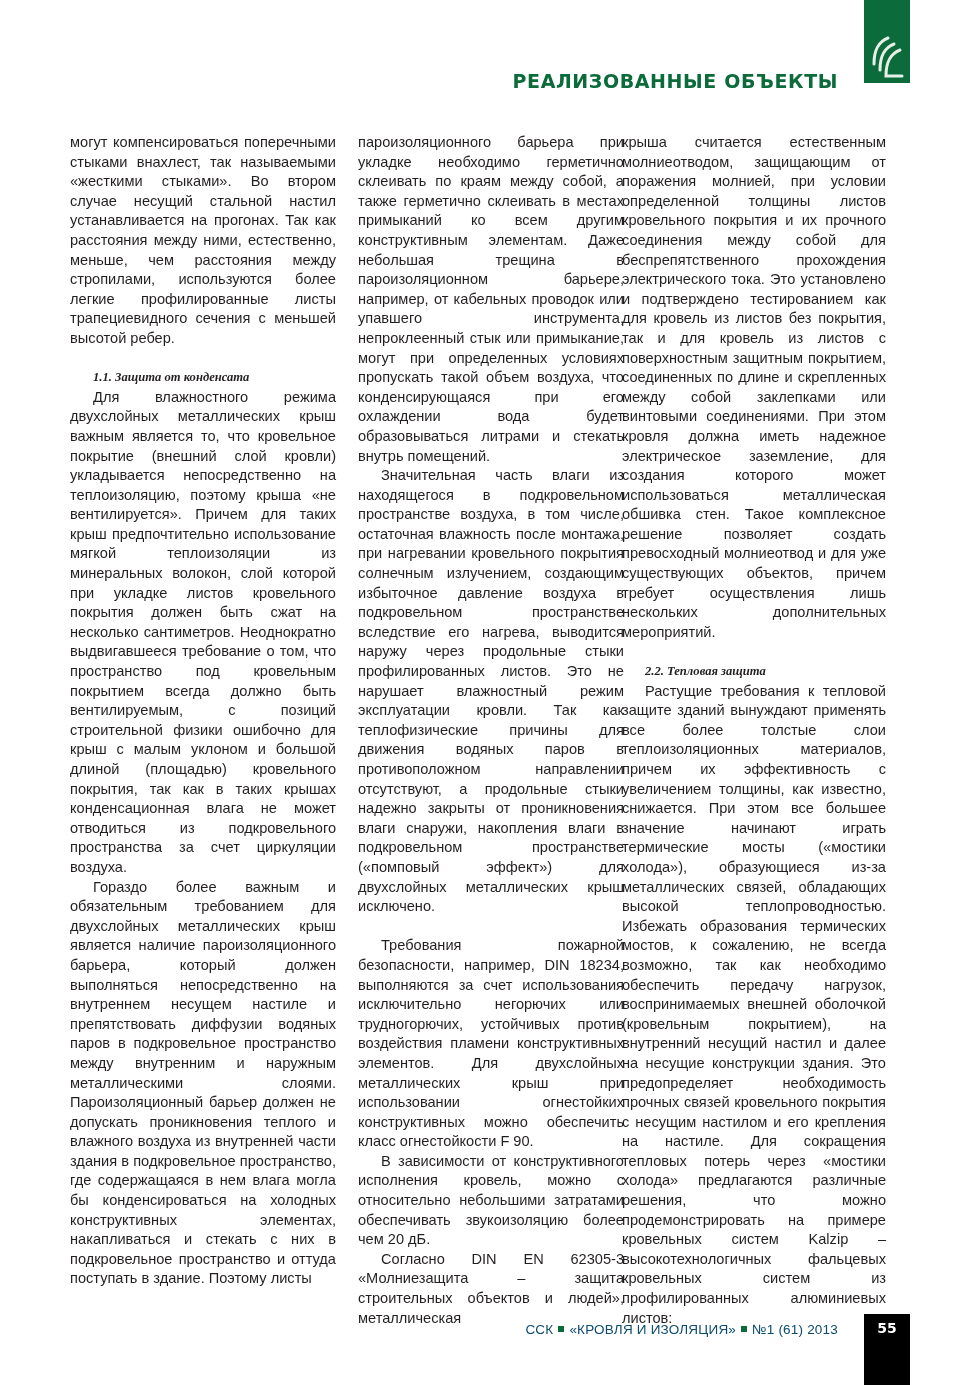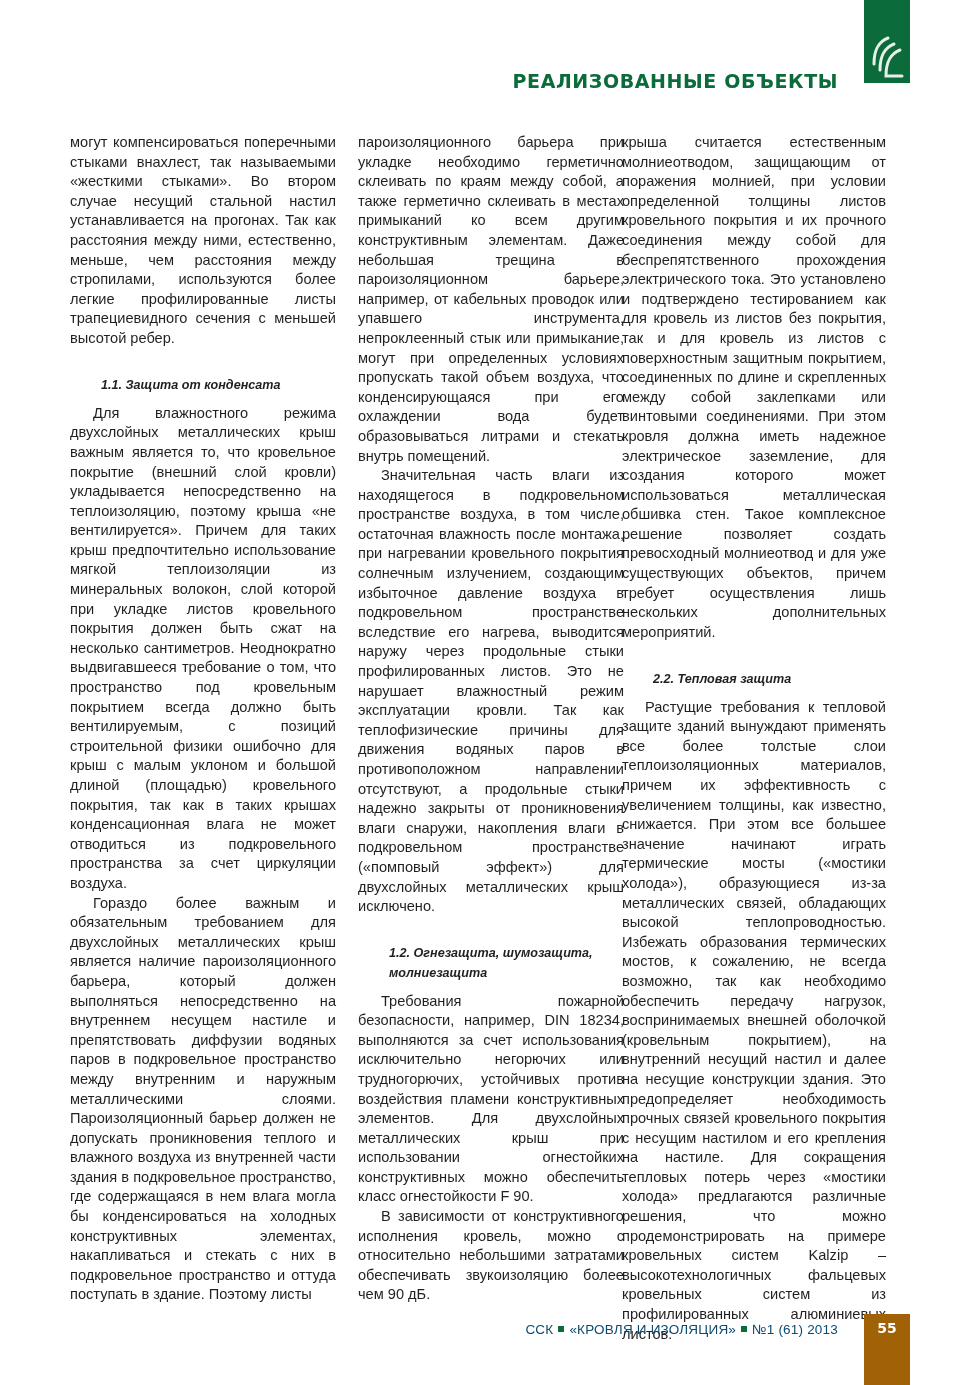--- a/index.html
+++ b/index.html
@@ -8,26 +8,26 @@
   .logo-tab { position:absolute; left:864px; top:0; width:46px; height:83px; background:#0b6b3a; }
   .logo-tab svg { position:absolute; left:4px; top:34px; }
   .section-title { position:absolute; right:142px; top:70px; font-family:"DejaVu Sans", sans-serif;
                    font-weight:bold; font-size:19px; letter-spacing:0.6px; color:#0b6b3a; }
   .col { position:absolute; top:133px; font-size:14.6px; line-height:19.6px; text-align:justify; }
   .col p { margin:0; }
   .col p.indent { text-indent:23px; }
   .col1 { left:70px; width:266px; }
   .col2 { left:358px; width:266px; }
   .col3 { left:622px; width:264px; }
-  .col h3 { margin:8px; font-family:Liberation Sans, sans-serif; font-weight:bold; font-style:italic;
+  .col h3 { margin:0; font-family:Liberation Serif, serif; font-weight:bold; font-style:italic;
             font-size:12.6px; line-height:19.6px; padding-left:23px; text-align:left; }
   .gap { height:19.6px; }
   .footer-text { position:absolute; right:142px; top:1322px; font-size:13.5px; color:#0c4a6e; letter-spacing:0.2px; }
   .footer-text .sq { display:inline-block; width:6px; height:6px; background:#0b6b3a; margin:0 5px; vertical-align:2px; }
-  .page-tab { position:absolute; left:864px; top:1314px; width:46px; height:71px; background:#a16207; }
+  .page-tab { position:absolute; left:864px; top:1314px; width:46px; height:71px; background:#000000; }
   .page-num { position:absolute; left:0; right:0; top:6px; text-align:center; color:#fff; font-weight:bold;
               font-family:"DejaVu Sans", sans-serif; font-size:14px; }
 </style>
 </head>
 <body>
 
 <div class="logo-tab">
   <svg width="38" height="46" viewBox="0 0 38 46">
     <g fill="none" stroke="#e8efe9" stroke-width="3" stroke-linecap="round">
       <path d="M20 4 C10 8, 6 16, 6 30"></path>
@@ -42,23 +42,23 @@
     <p>могут компенсироваться поперечными стыками внахлест, так называемыми «жесткими стыками». Во втором случае несущий стальной настил устанавливается на прогонах. Так как расстояния между ними, естественно, меньше, чем расстояния между стропилами, используются более легкие профилированные листы трапециевидного сечения с меньшей высотой ребер.</p>
     <div class="gap"></div>
     <h3>1.1. Защита от конденсата</h3>
     <p class="indent">Для влажностного режима двухслойных металлических крыш важным является то, что кровельное покрытие (внешний слой кровли) укладывается непосредственно на теплоизоляцию, поэтому крыша «не вентилируется». Причем для таких крыш предпочтительно использование мягкой теплоизоляции из минеральных волокон, слой которой при укладке листов кровельного покрытия должен быть сжат на несколько сантиметров. Неоднократно выдвигавшееся требование о том, что пространство под кровельным покрытием всегда должно быть вентилируемым, с позиций строительной физики ошибочно для крыш с малым уклоном и большой длиной (площадью) кровельного покрытия, так как в таких крышах конденсационная влага не может отводиться из подкровельного пространства за счет циркуляции воздуха.</p>
     <p class="indent">Гораздо более важным и обязательным требованием для двухслойных металлических крыш является наличие пароизоляционного барьера, который должен выполняться непосредственно на внутреннем несущем настиле и препятствовать диффузии водяных паров в подкровельное пространство между внутренним и наружным металлическими слоями. Пароизоляционный барьер должен не допускать проникновения теплого и влажного воздуха из внутренней части здания в подкровельное пространство, где содержащаяся в нем влага могла бы конденсироваться на холодных конструктивных элементах, накапливаться и стекать с них в подкровельное пространство и оттуда поступать в здание. Поэтому листы</p>
   </div>
 <div class="col col2">
     <p>пароизоляционного барьера при укладке необходимо герметично склеивать по краям между собой, а также герметично склеивать в местах примыканий ко всем другим конструктивным элементам. Даже небольшая трещина в пароизоляционном барьере, например, от кабельных проводок или упавшего инструмента, непроклеенный стык или примыкание, могут при определенных условиях пропускать такой объем воздуха, что конденсирующаяся при его охлаждении вода будет образовываться литрами и стекать внутрь помещений.</p>
     <p class="indent">Значительная часть влаги из находящегося в подкровельном пространстве воздуха, в том числе, остаточная влажность после монтажа, при нагревании кровельного покрытия солнечным излучением, создающим избыточное давление воздуха в подкровельном пространстве вследствие его нагрева, выводится наружу через продольные стыки профилированных листов. Это не нарушает влажностный режим эксплуатации кровли. Так как теплофизические причины для движения водяных паров в противоположном направлении отсутствуют, а продольные стыки надежно закрыты от проникновения влаги снаружи, накопления влаги в подкровельном пространстве («помповый эффект») для двухслойных металлических крыш исключено.</p>
     <div class="gap"></div>
-    <h3>1.2. Огнезащита, шумозащита, молниезащита</h3>
     <p class="indent">Требования пожарной безопасности, например, DIN 18234, выполняются за счет использования исключительно негорючих или трудногорючих, устойчивых против воздействия пламени конструктивных элементов. Для двухслойных металлических крыш при использовании огнестойких конструктивных можно обеспечить класс огнестойкости F 90.</p>
-    <p class="indent">В зависимости от конструктивного исполнения кровель, можно с относительно небольшими затратами обеспечивать звукоизоляцию более чем 90 дБ.</p>
+    <p class="indent">В зависимости от конструктивного исполнения кровель, можно с относительно небольшими затратами обеспечивать звукоизоляцию более чем 20 дБ.</p>
+    <p class="indent">Согласно DIN EN 62305-3 «Молниезащита – защита строительных объектов и людей», металлическая</p>
   </div>
 <div class="col col3">
     <p>крыша считается естественным молниеотводом, защищающим от поражения молнией, при условии определенной толщины листов кровельного покрытия и их прочного соединения между собой для беспрепятственного прохождения электрического тока. Это установлено и подтверждено тестированием как для кровель из листов без покрытия, так и для кровель из листов с поверхностным защитным покрытием, соединенных по длине и скрепленных между собой заклепками или винтовыми соединениями. При этом кровля должна иметь надежное электрическое заземление, для создания которого может использоваться металлическая обшивка стен. Такое комплексное решение позволяет создать превосходный молниеотвод и для уже существующих объектов, причем требует осуществления лишь нескольких дополнительных мероприятий.</p>
     <div class="gap"></div>
     <h3>2.2. Тепловая защита</h3>
     <p class="indent">Растущие требования к тепловой защите зданий вынуждают применять все более толстые слои теплоизоляционных материалов, причем их эффективность с увеличением толщины, как известно, снижается. При этом все большее значение начинают играть термические мосты («мостики холода»), образующиеся из-за металлических связей, обладающих высокой теплопроводностью. Избежать образования термических мостов, к сожалению, не всегда возможно, так как необходимо обеспечить передачу нагрузок, воспринимаемых внешней оболочкой (кровельным покрытием), на внутренний несущий настил и далее на несущие конструкции здания. Это предопределяет необходимость прочных связей кровельного покрытия с несущим настилом и его крепления на настиле. Для сокращения тепловых потерь через «мостики холода» предлагаются различные решения, что можно продемонстрировать на примере кровельных систем Kalzip – высокотехнологичных фальцевых кровельных систем из профилированных алюминиевых листов:</p>
   </div>
 
 <div class="footer-text">
   <span>ССК</span><span class="sq"></span><span>«КРОВЛЯ И ИЗОЛЯЦИЯ»</span><span class="sq"></span><span>№1 (61) 2013</span>

